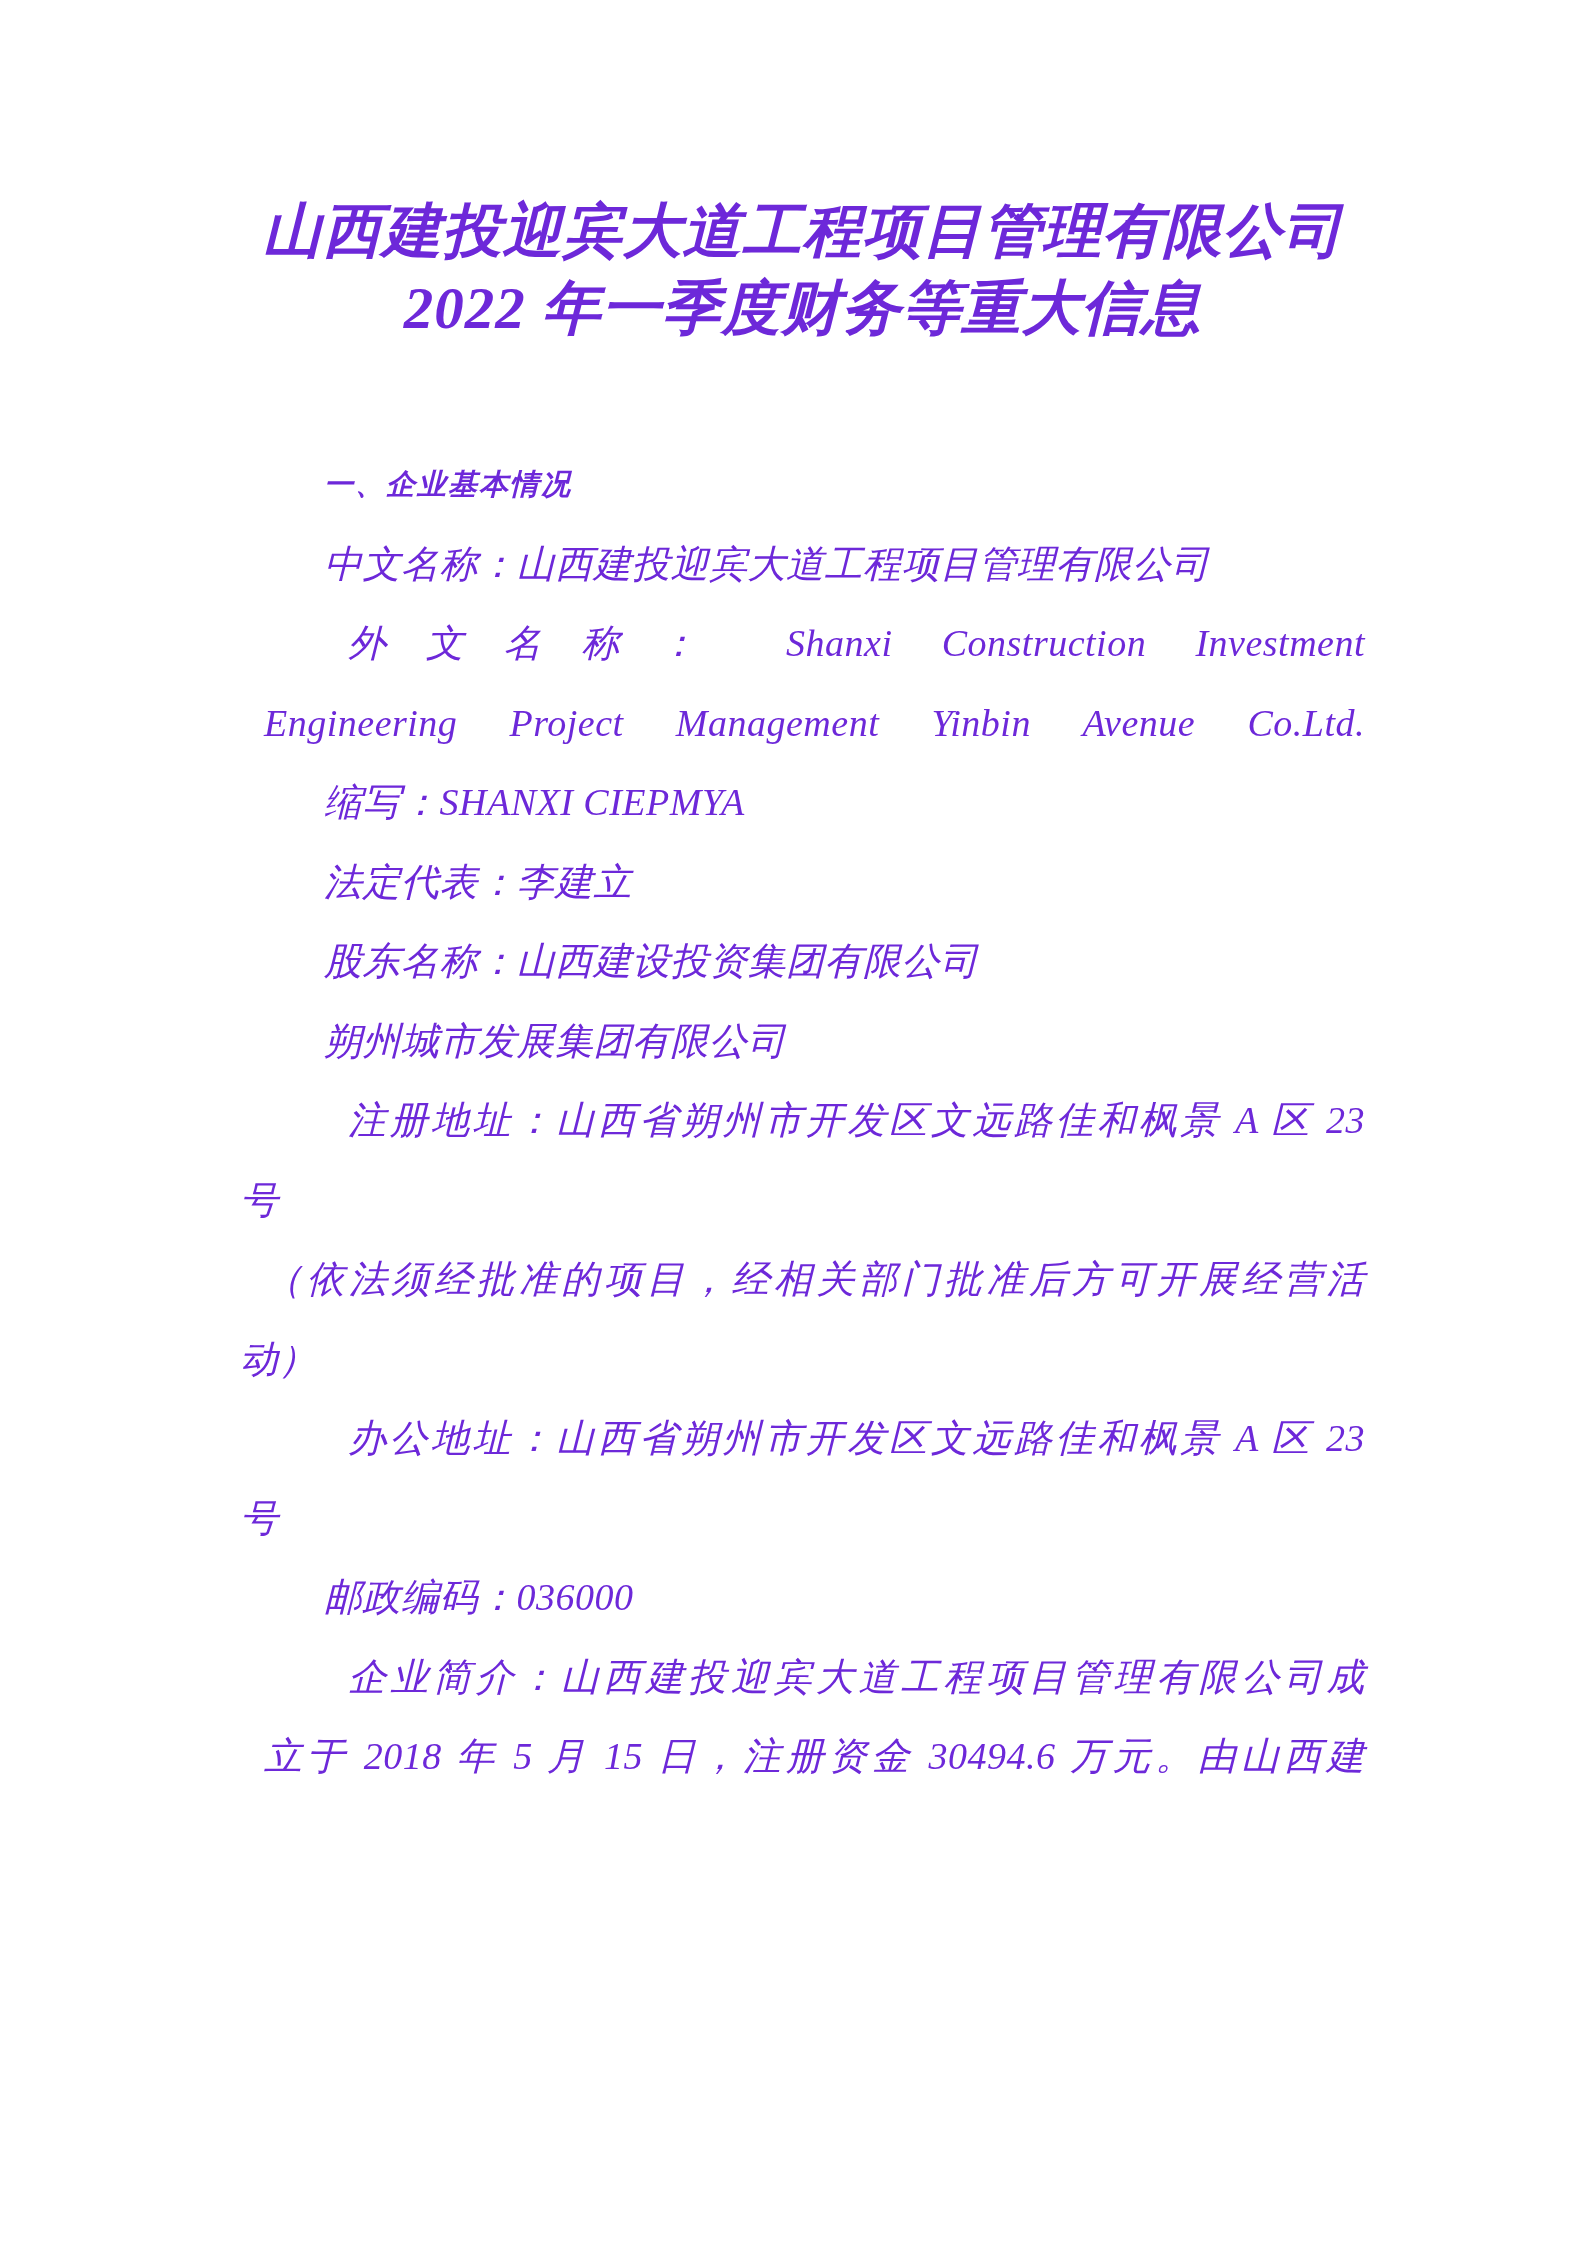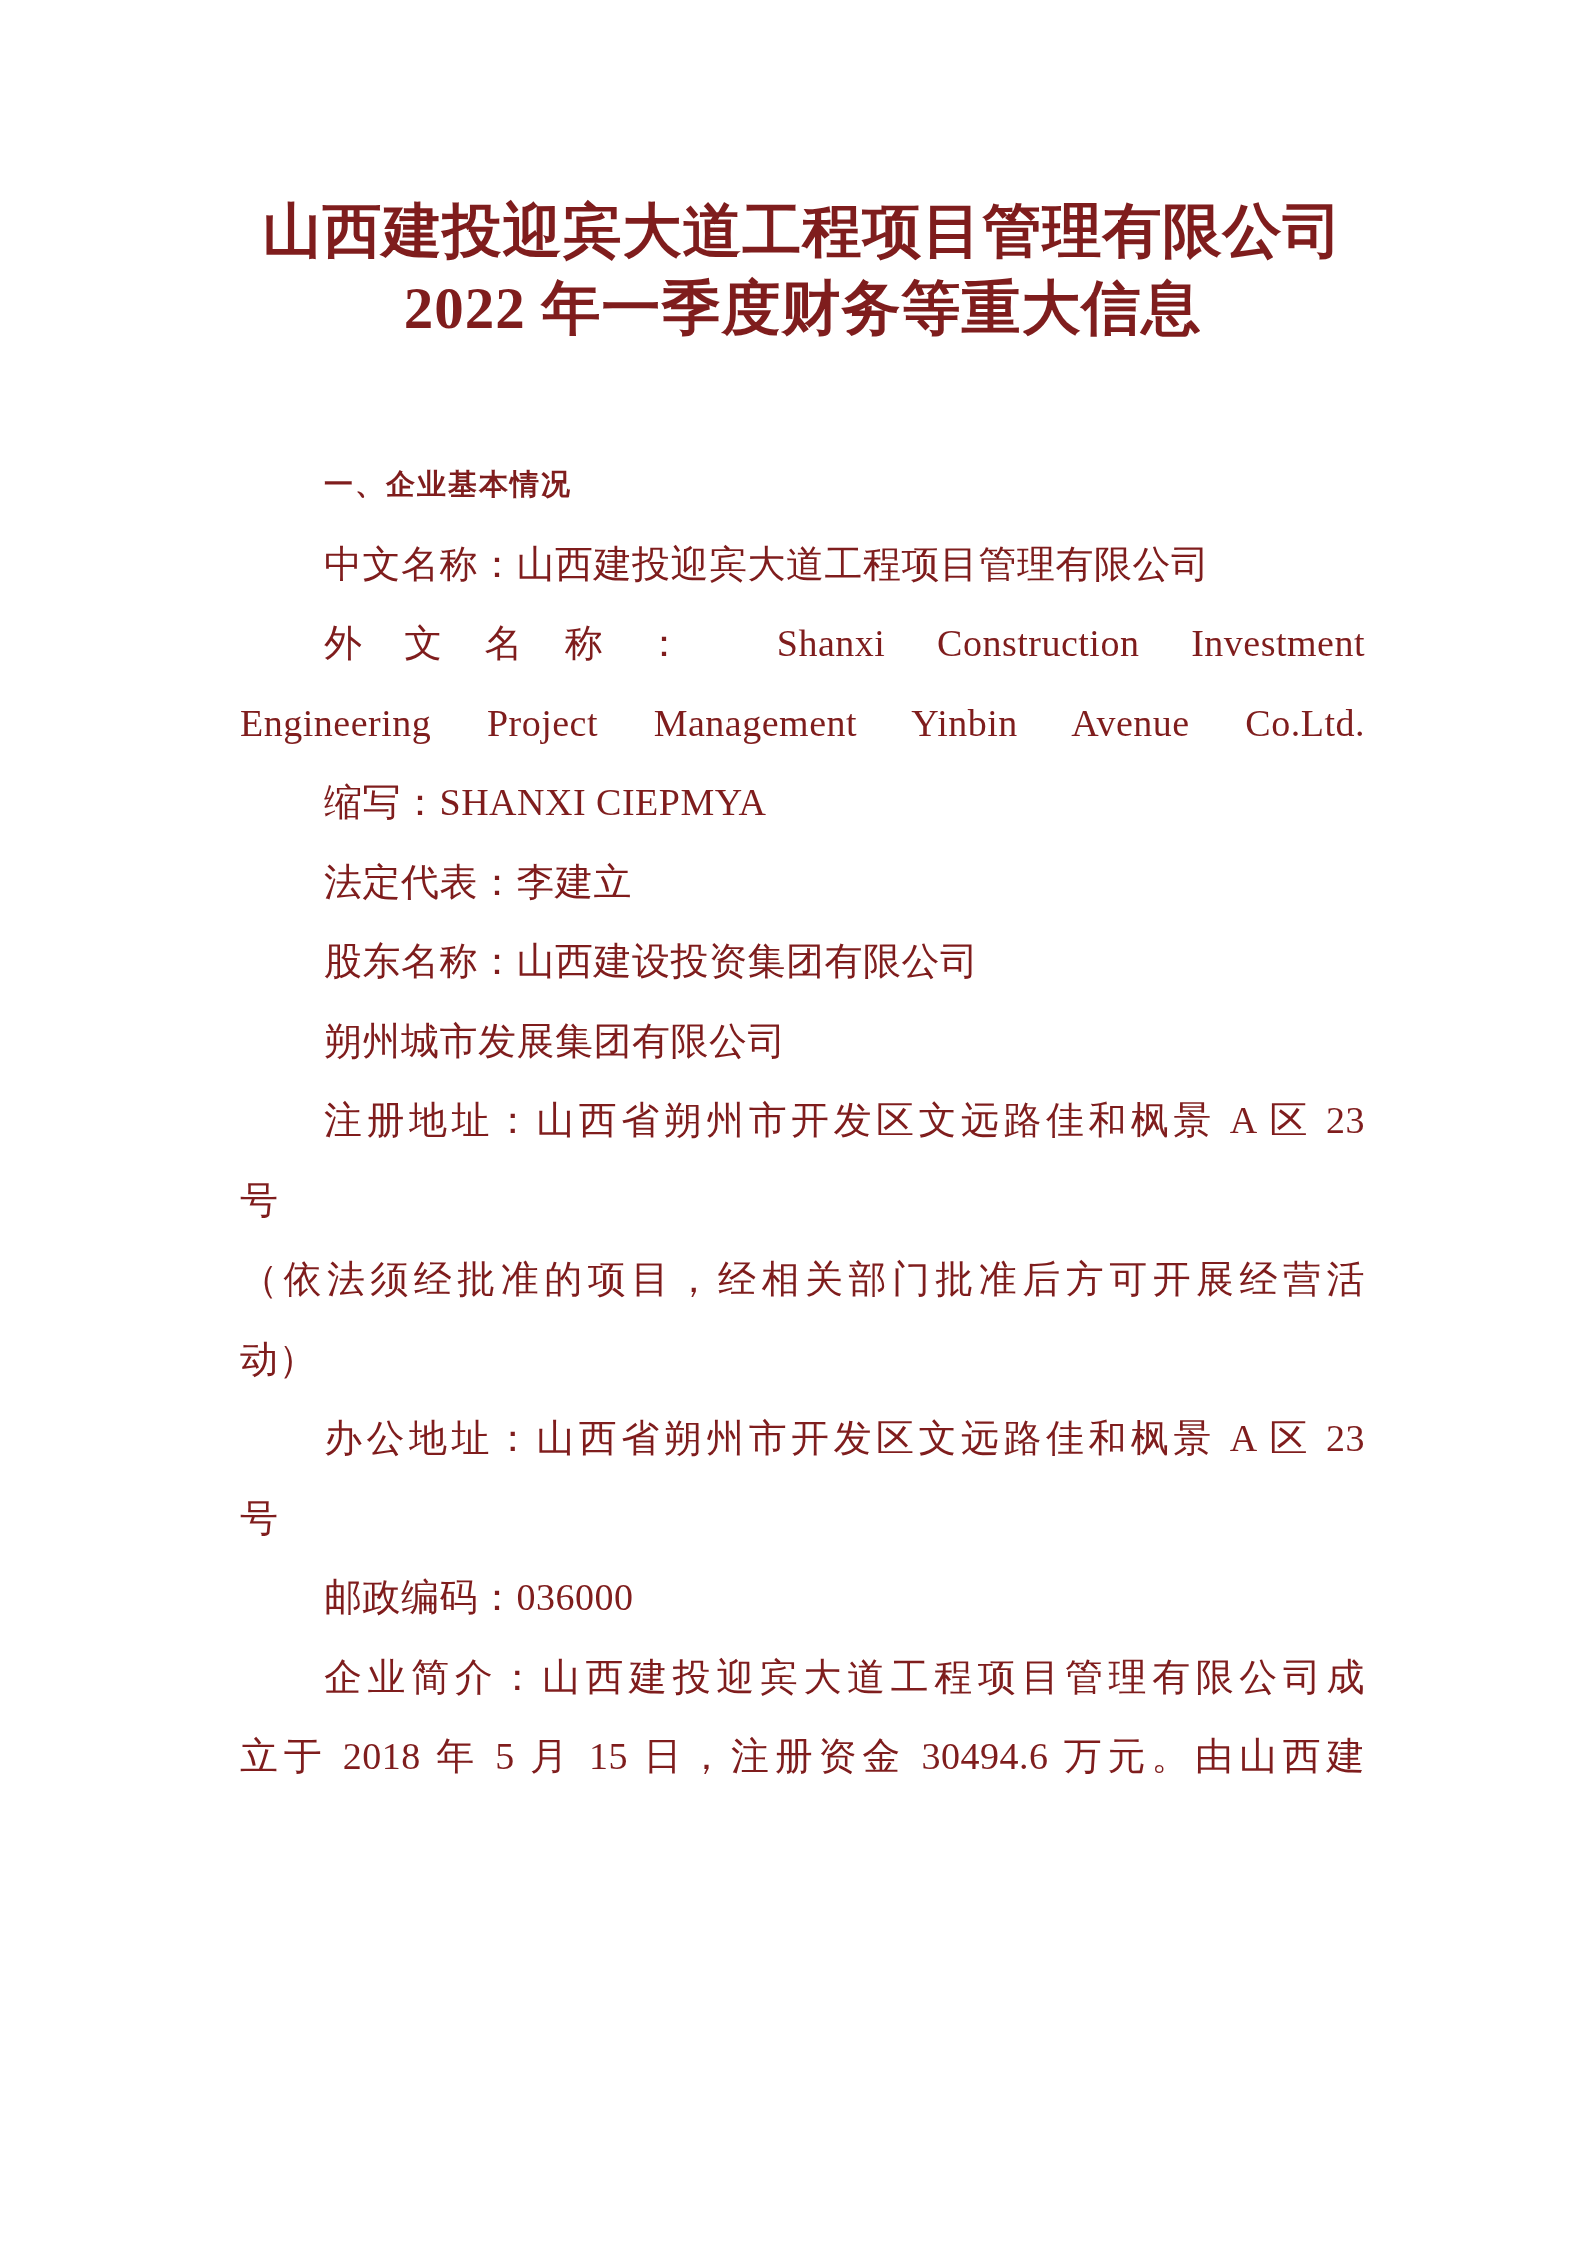--- a/index.html
+++ b/index.html
@@ -5,23 +5,24 @@
     html, body {
       margin: 0;
       padding: 0;
       background: #ffffff;
     }
     .page {
       position: relative;
       width: 1587px;
       height: 2245px;
       background: #ffffff;
-      color: #7f1d1d;
+      color: #6d28d9;
       font-family: "Liberation Serif", "DejaVu Serif", serif;
       overflow: hidden;
+      font-style: italic;
     }
     .content {
       position: absolute;
       left: 240px;
       top: 0;
       width: 1125px;
     }
     .doc-title {
       margin-top: 193px;
       font-size: 59px;
@@ -45,20 +46,21 @@
       line-height: 79.5px;
       white-space: pre-wrap;
       letter-spacing: 0.5px;
     }
     .indent {
       text-indent: 84px;
     }
     .fill {
       text-align: justify;
       text-align-last: justify;
+      margin-left: 24px;
     }
   </style>
 </head>
 <body>
 
 <div class="page">
   <div class="content">
 
     <div class="doc-title">
       <div>山西建投迎宾大道工程项目管理有限公司</div>

